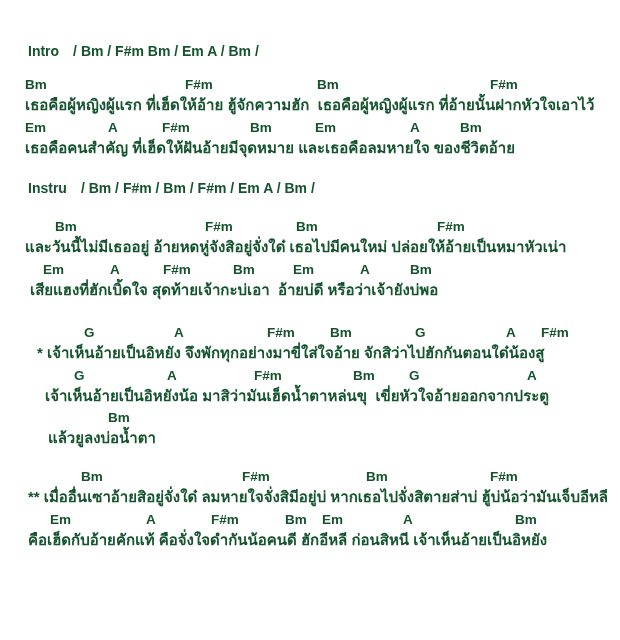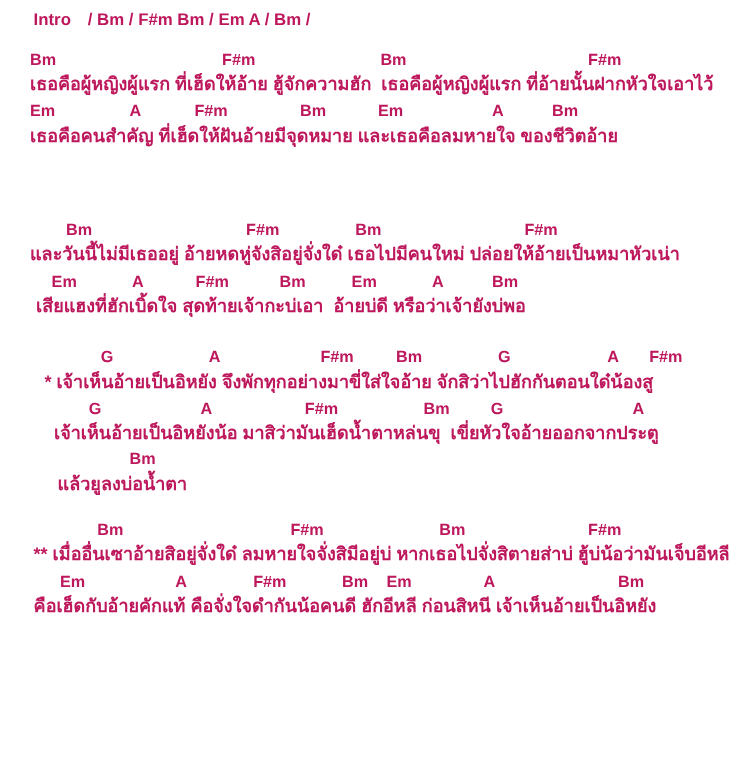--- a/index.html
+++ b/index.html
@@ -1,23 +1,24 @@
 <!DOCTYPE html>
 <html><head>
 <meta charset="utf-8">
 <style>
   html,body{margin:0;padding:0;background:#ffffff;}
   .sheet{
     position:relative;
     width:620px;height:560px;
     background:#ffffff;
-    color:#be185d;
+    color:#14532d;
     font-family:"Liberation Sans","DejaVu Sans",sans-serif;
     font-weight:bold;
     overflow:hidden;
+    margin-top:35px;
   }
   .line{position:absolute;left:0;width:620px;white-space:pre;}
   .label-line{font-size:14px;}
   .label-line .sec{display:inline-block;margin-left:28px;margin-right:14px;}
   .chord-row{height:17px;font-size:13.5px;}
   .chord{position:absolute;top:0;}
   .lyric{font-size:15px;}
 </style>
 </head>
 <body>
@@ -37,20 +38,21 @@
     <span class="chord" style="left:25px">Em</span>
     <span class="chord" style="left:108px">A</span>
     <span class="chord" style="left:162px">F#m</span>
     <span class="chord" style="left:250px">Bm</span>
     <span class="chord" style="left:315px">Em</span>
     <span class="chord" style="left:410px">A</span>
     <span class="chord" style="left:460px">Bm</span>
   </div>
   <div class="line lyric" style="top:101px;padding-left:25px">เธอคือคนสำคัญ ที่เฮ็ดให้ฝันอ้ายมีจุดหมาย และเธอคือลมหายใจ ของชีวิตอ้าย</div>
 
+  <div class="line label-line" style="top:145px"><span class="sec">Instru</span><span>/ Bm / F#m / Bm / F#m / Em A / Bm /</span></div>
 
   <div class="line chord-row" style="top:184px">
     <span class="chord" style="left:55px">Bm</span>
     <span class="chord" style="left:205px">F#m</span>
     <span class="chord" style="left:296px">Bm</span>
     <span class="chord" style="left:437px">F#m</span>
   </div>
   <div class="line lyric" style="top:200px;padding-left:25px">และวันนี้ไม่มีเธออยู่ อ้ายหดหู่จังสิอยู่จั่งใด๋ เธอไปมีคนใหม่ ปล่อยให้อ้ายเป็นหมาหัวเน่า</div>
   <div class="line chord-row" style="top:227px">
     <span class="chord" style="left:43px">Em</span>

